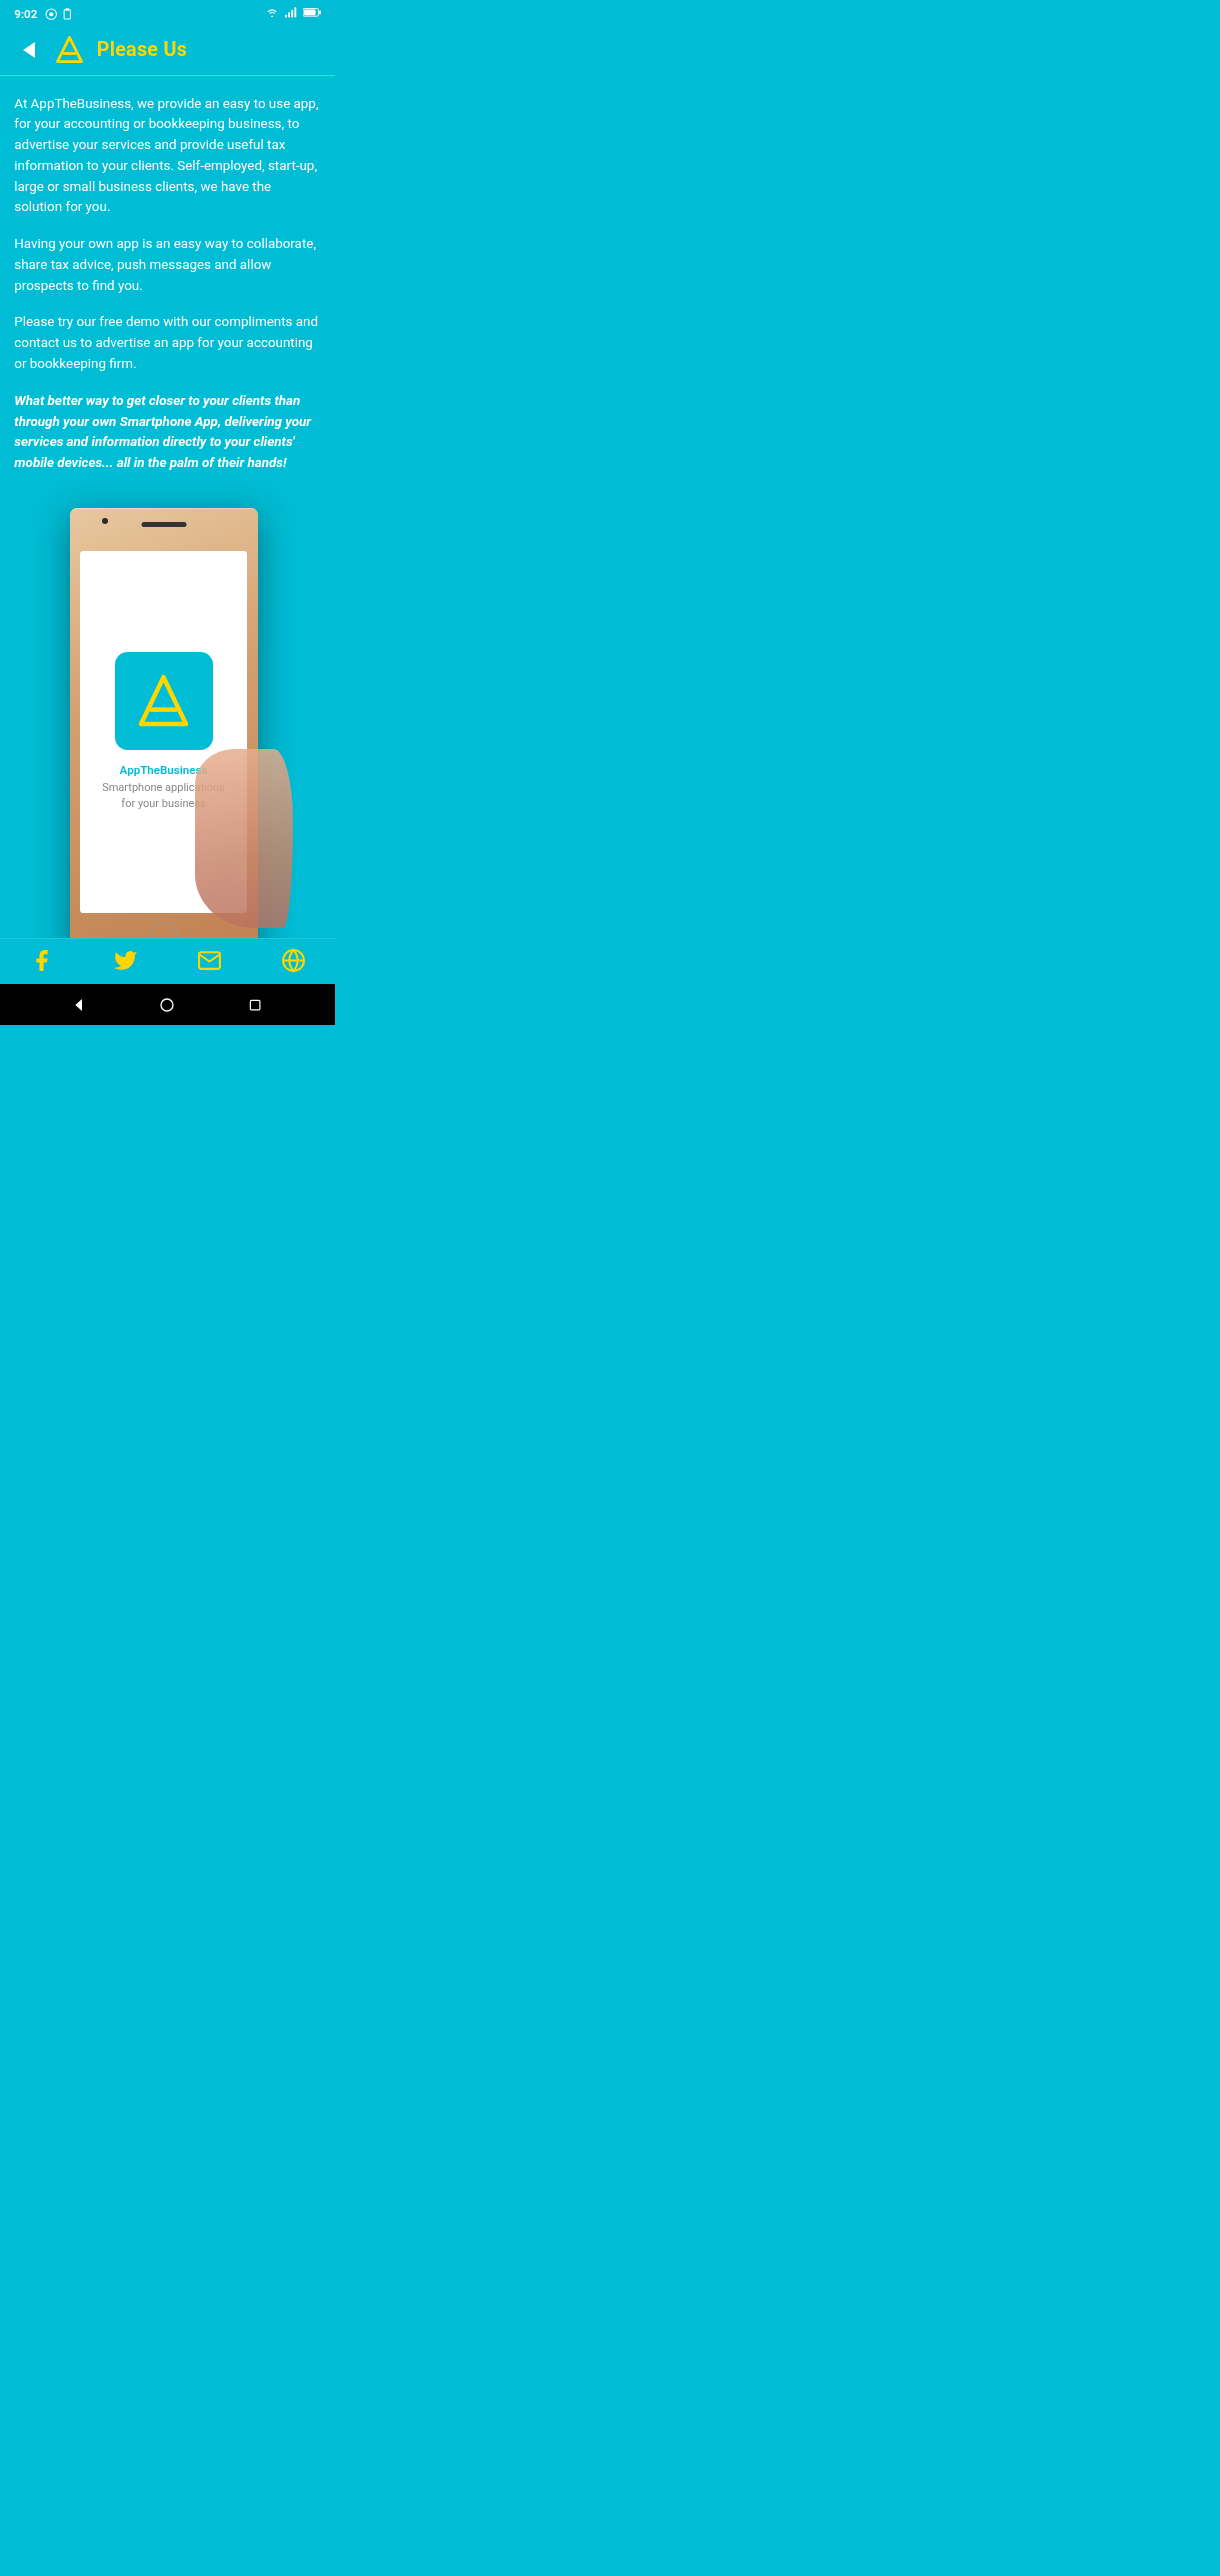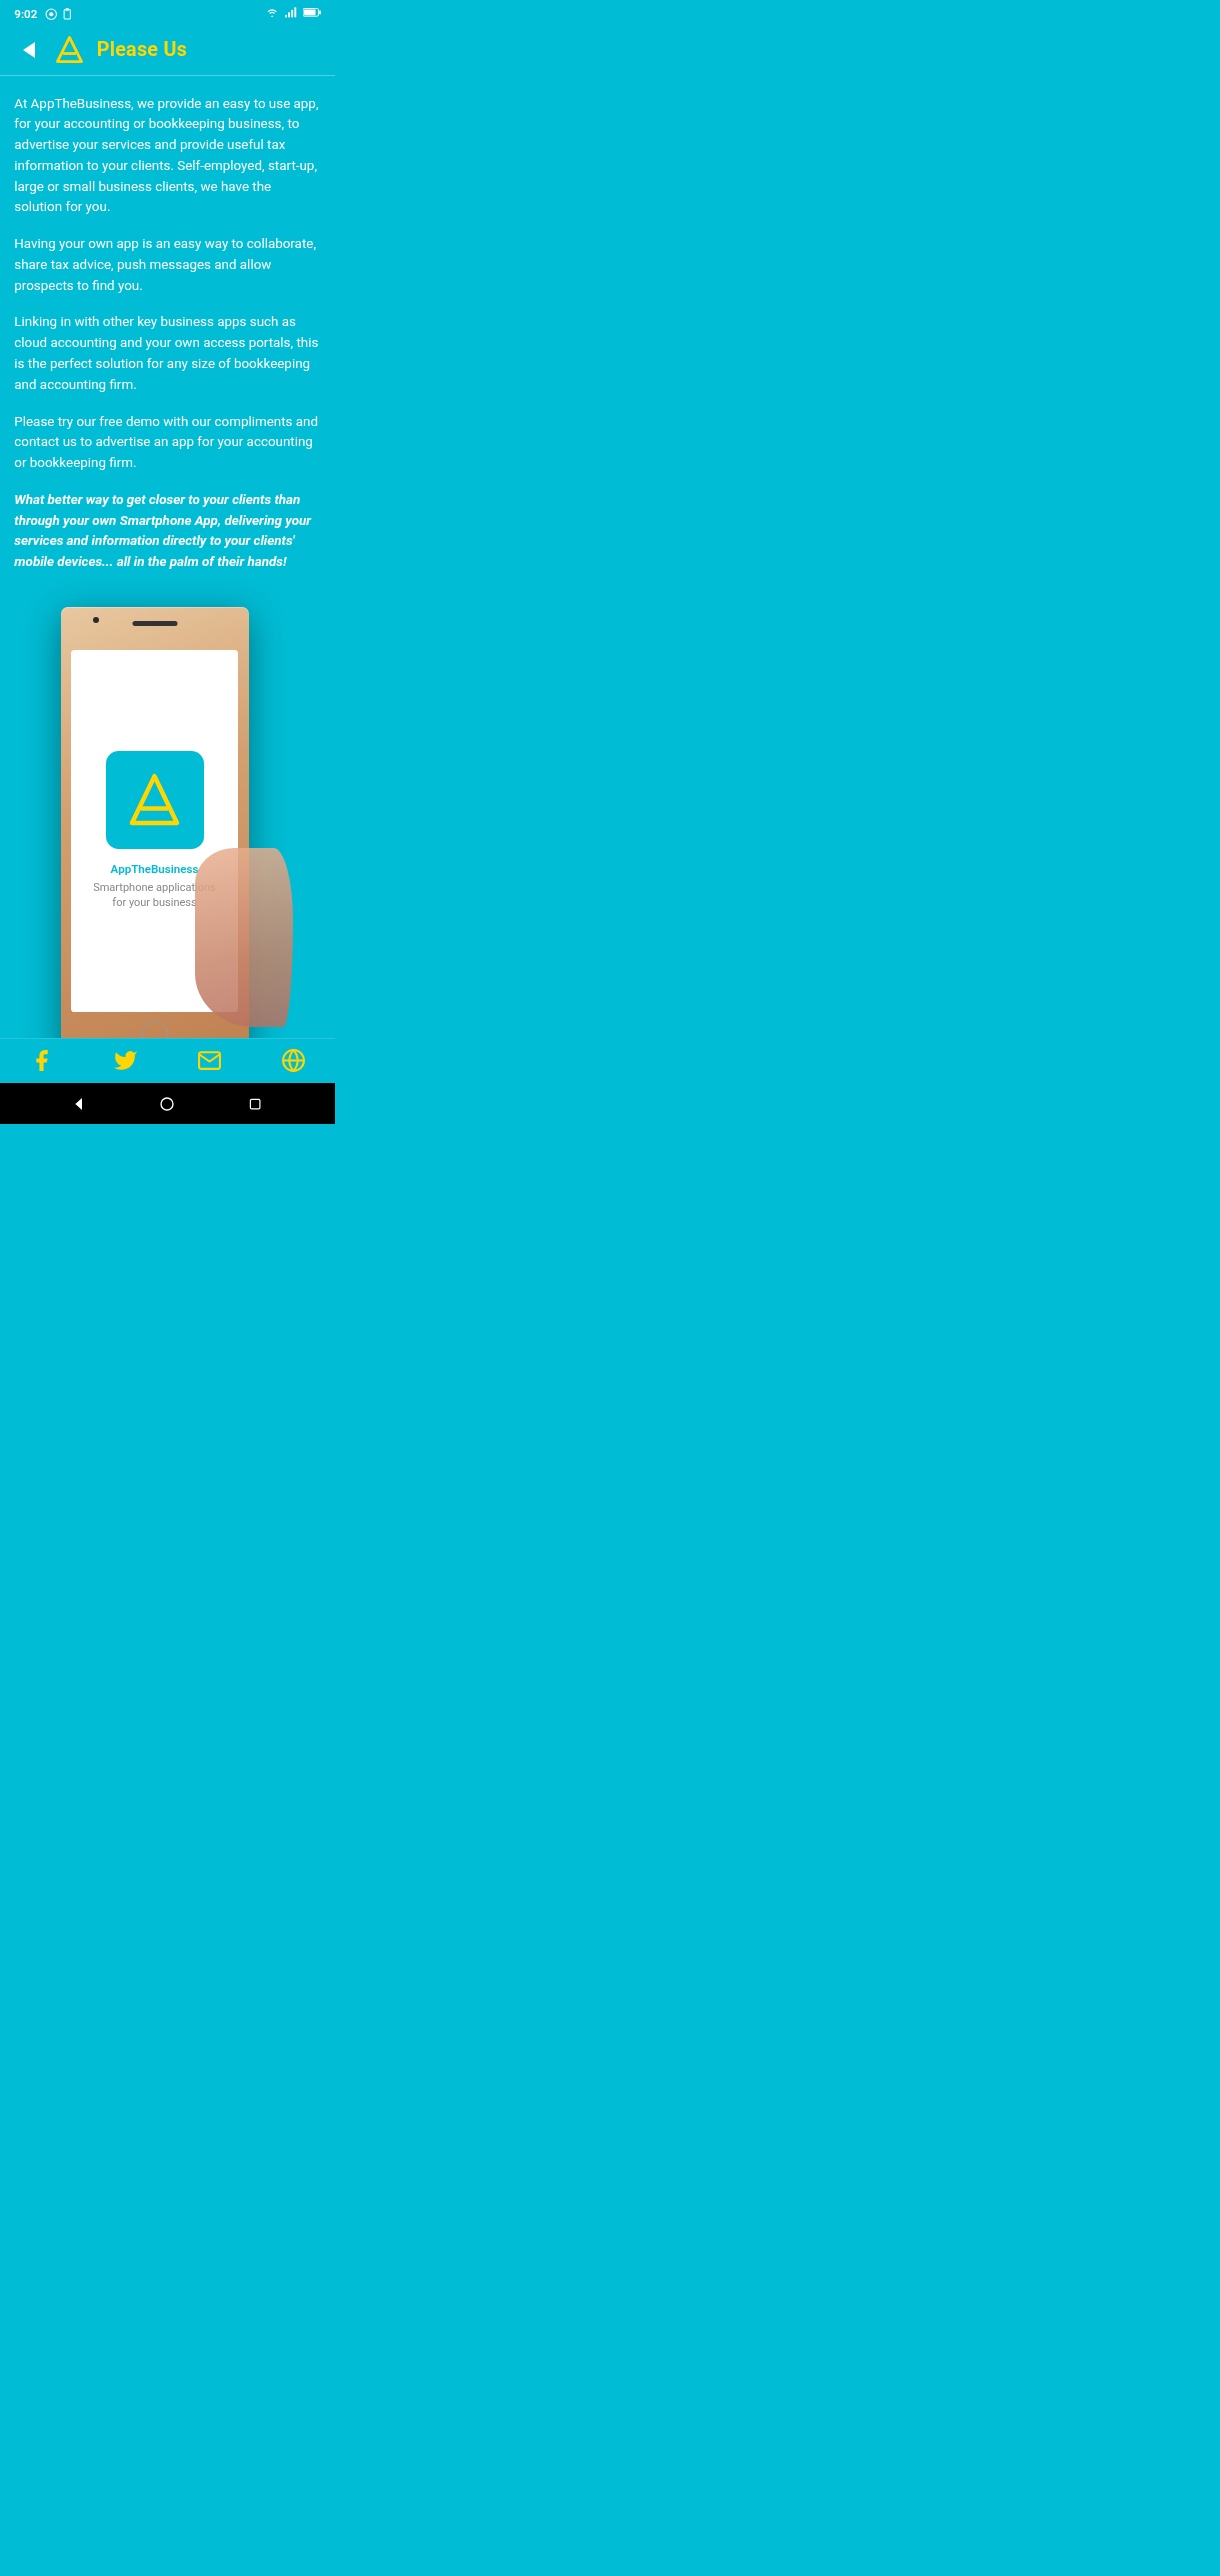--- a/index.html
+++ b/index.html
@@ -194,30 +194,29 @@
     </svg>
   </div>
   <h1 class="page-title">Please Us</h1>
 </div>
 
 <div class="divider"></div>
 
 <div class="content">
   <p>At AppTheBusiness, we provide an easy to use app, for your accounting or bookkeeping business, to advertise your services and provide useful tax information to your clients. Self-employed, start-up, large or small business clients, we have the solution for you.</p>
   <p>Having your own app is an easy way to collaborate, share tax advice, push messages and allow prospects to find you.</p>
-  <p>Linking in with other key business apps such as cloud accounting and your own access portals, this is the perfect solution for any size of bookkeeping and accounting firm.</p>
   <p>Please try our free demo with our compliments and contact us to advertise an app for your accounting or bookkeeping firm.</p>
   <p class="italic-bold">What better way to get closer to your clients than through your own Smartphone App, delivering your services and information directly to your clients' mobile devices... all in the palm of their hands!</p>
 
   <div class="phone-container">
     <div style="position:relative; width:250px; height:411px;">
 
       <div style="
         position:absolute;
-        top:0; left:18px;
+        top:0; left:27px;
         width:188px; height:452px;
         background: linear-gradient(160deg, #e8c8a0 0%, #d4a070 40%, #c08050 100%);
         border-radius: 7px;
         box-shadow: 0 9px 36px rgba(0,0,0,0.4), inset 0 0.9px 0 rgba(255,255,255,0.3);
         overflow: hidden;
       ">
 
         <div style="position:absolute;top:14.3px;left:50%;transform:translateX(-50%);width:45px;height:4.5px;background:#333;border-radius:2.7px;"></div>
         <div style="position:absolute;top:9.8px;left:32px;width:6.3px;height:6.3px;background:#2a2a2a;border-radius:50%;"></div>
 

